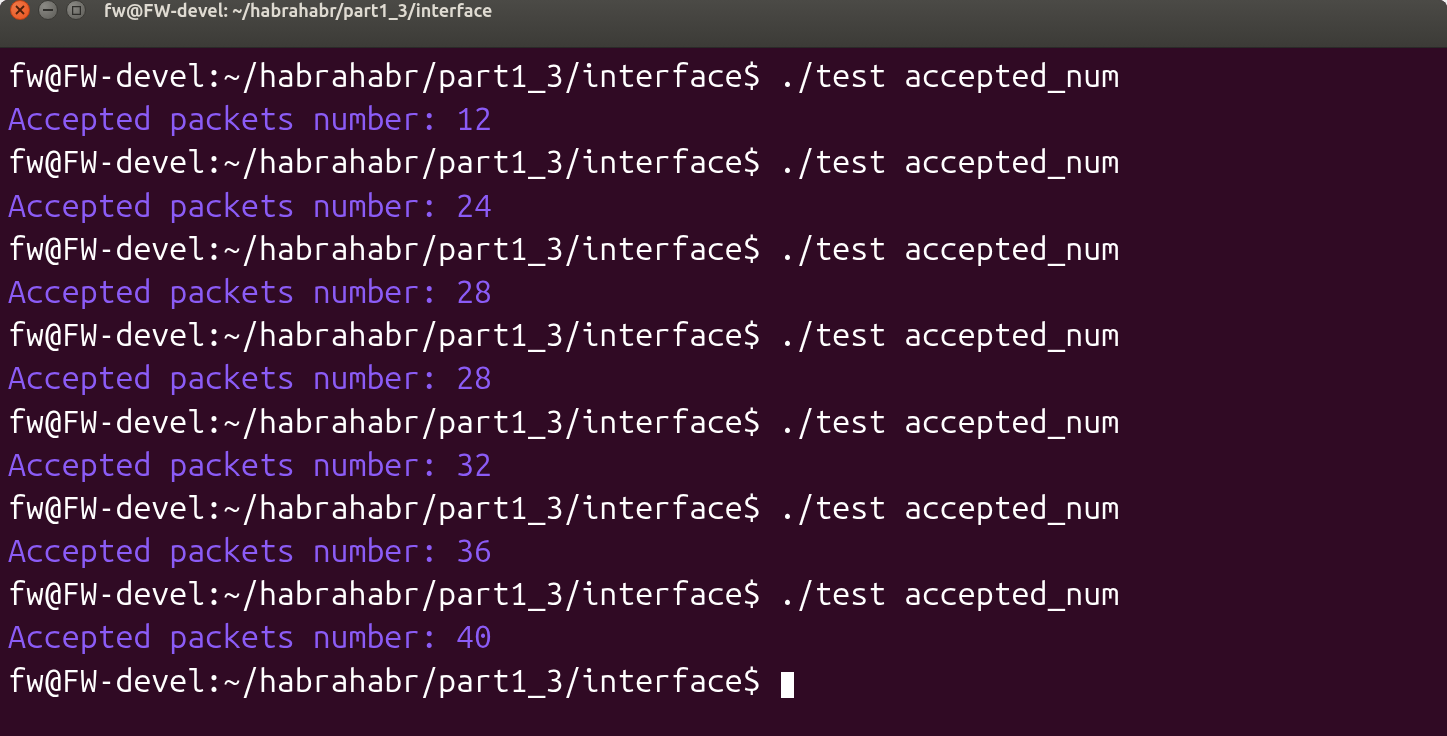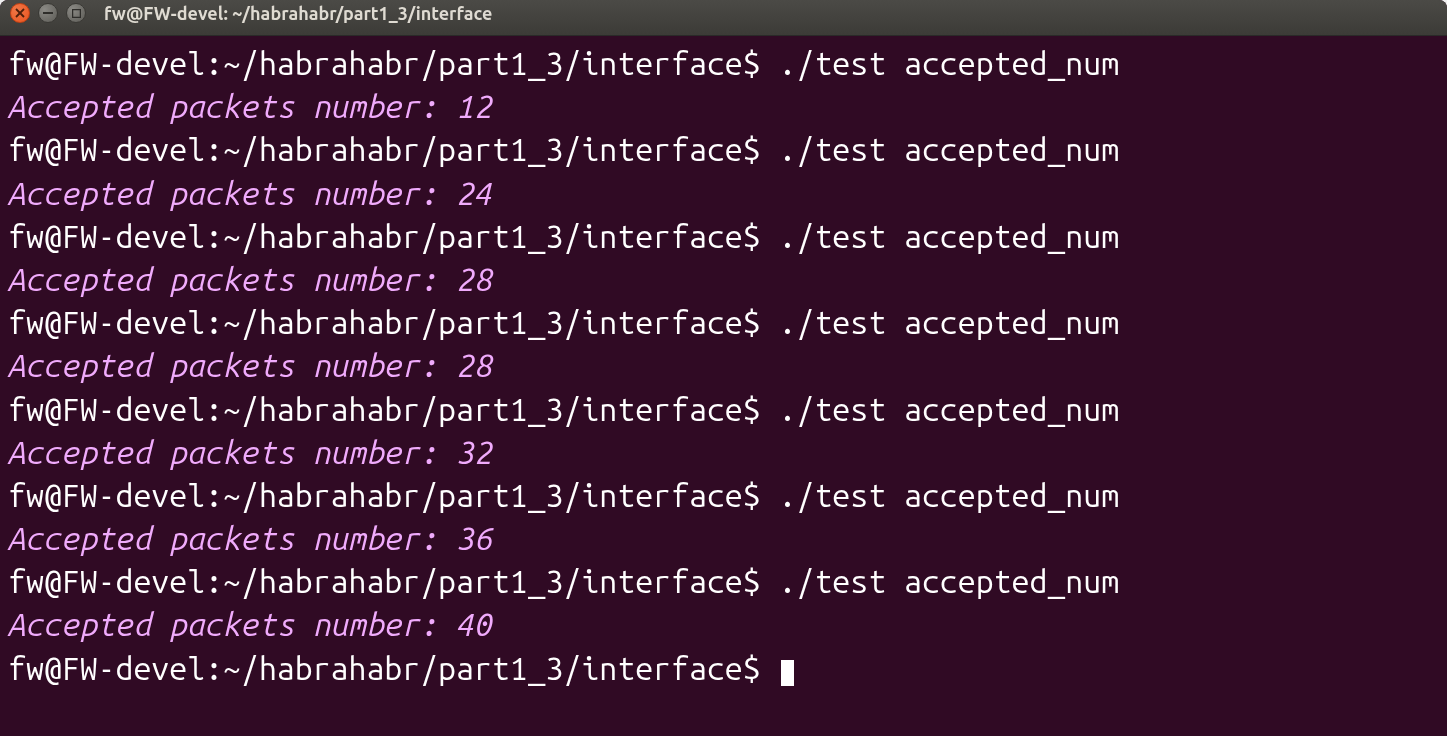--- a/index.html
+++ b/index.html
@@ -21,24 +21,24 @@
       height: 736px;
       background: #300a24;
       border-radius: 8px 8px 0 0;
       overflow: hidden;
       display: flex;
       flex-direction: column;
     }
     
     .title-bar {
       background: linear-gradient(to bottom, #4b4a46 0%, #3c3b37 100%);
-      height: 36px;
+      height: 48px;
       display: flex;
-      align-items: flex-end;
-      padding: 12px 10px;
+      align-items: flex-start;
+      padding: 0 10px;
       border-bottom: 1px solid #2a2a28;
     }
     
     .window-controls {
       display: flex;
       gap: 8px;
       align-items: center;
     }
     
     .window-button {
@@ -100,22 +100,21 @@
       white-space: pre;
       overflow: hidden;
     }
     
     .prompt-line {
       display: block;
     }
     
     .output-line {
       display: block;
-      color: #f0abfc;
-      font-style: italic;
+      color: #8b5cf6;
     }
     
     .cursor {
       display: inline-block;
       width: 13px;
       height: 26px;
       background: #ffffff;
       vertical-align: text-bottom;
       margin-left: 2px;
     }

